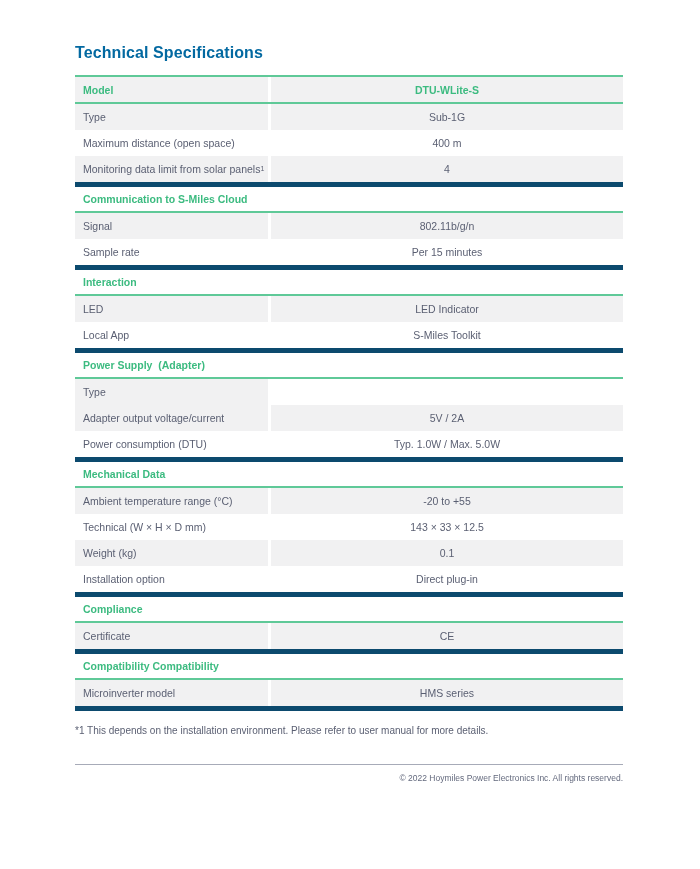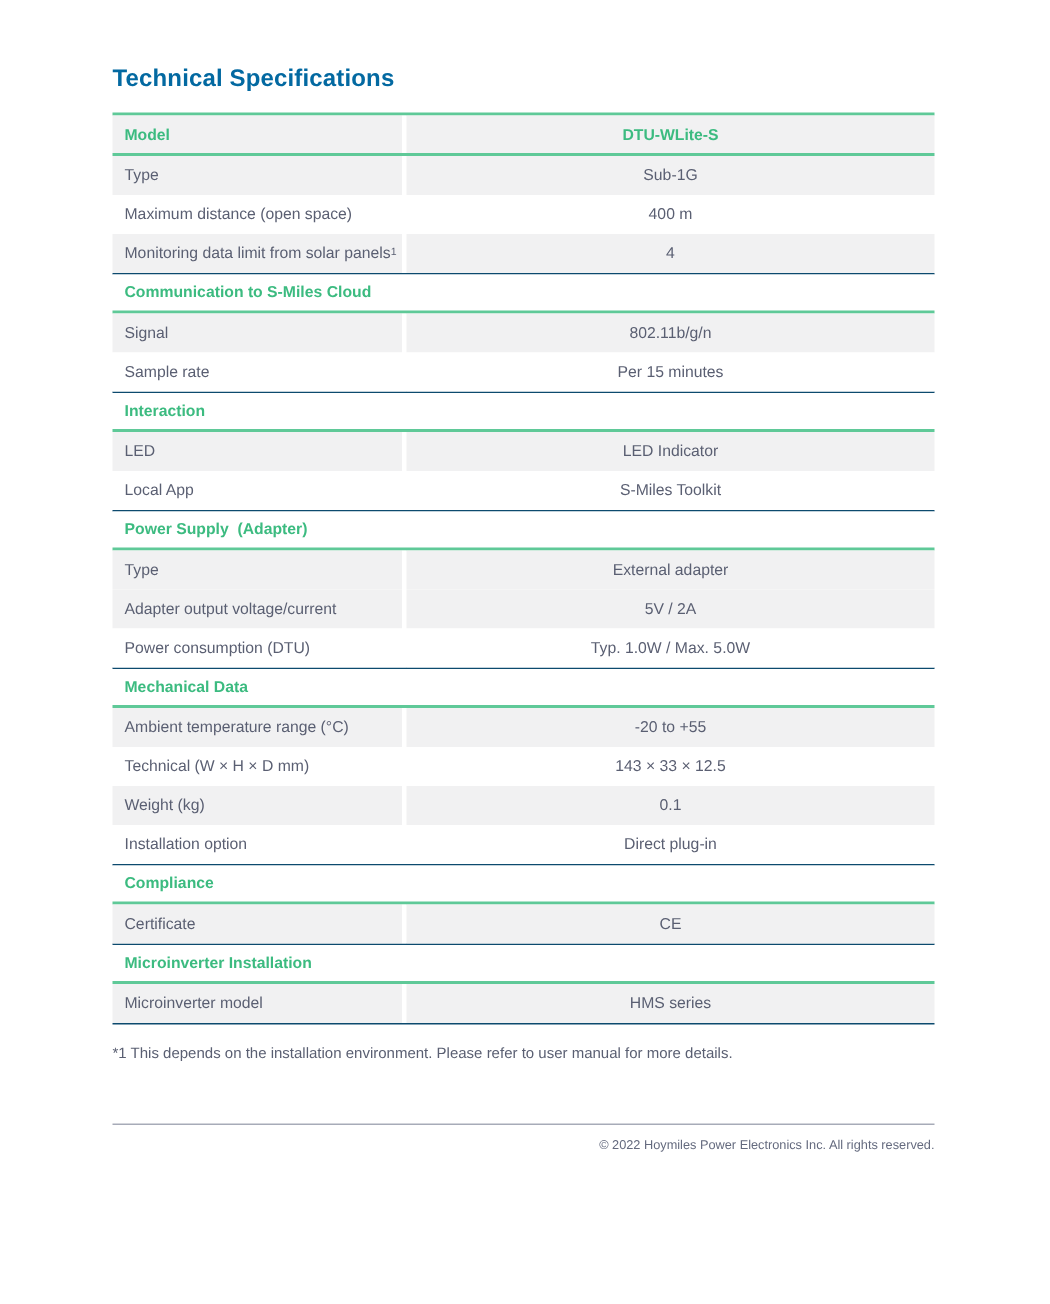--- a/index.html
+++ b/index.html
@@ -24,27 +24,27 @@
   .col-gap { width: 3px; background: #ffffff; }
   .cell-value {
     flex: 1; display: flex; align-items: center; justify-content: center;
     font-size: 10.5px; text-align: center;
   }
   .section-title {
     min-height: 26px; display: flex; align-items: center; padding-left: 8px;
     color: #3cbb80; font-weight: bold; font-size: 10.5px;
     border-bottom: 2px solid #5fc998; white-space: pre-wrap; background: #ffffff;
   }
-  .rows-group { border-bottom: 1px solid #0c4a6e; }
+  .rows-group { border-bottom: 5px solid #0c4a6e; }
   .spec-row { display: flex; min-height: 26px; }
   .spec-row.odd .cell-label, .spec-row.odd .cell-value { background: #f1f1f2; }
   .spec-row.even .cell-label, .spec-row.even .cell-value { background: #ffffff; }
   sup { font-size: 7px; line-height: 0; }
   .footnote { font-size: 10px; color: #5a5f72; margin-top: 14px; }
-  .footer-area { margin: 41px 77px 0 75px; }
+  .footer-area { margin: 28px 77px 0 75px; }
   .footer-divider { border: none; border-top: 1px solid #a7abb8; height: 0; }
   .footer-copyright {
     text-align: right; font-size: 8.5px; color: #646a7e; margin-top: 8px;
   }
 </style>
 </head>
 <body>
 
 <div class="content">
   <div class="page-title">Technical Specifications</div>
@@ -114,21 +114,20 @@
             <div class="cell-value">S-Miles Toolkit</div>
           </div>
         </div>
         <div class="section-title">Power Supply  (Adapter)</div>
         <div class="rows-group">
           <div class="spec-row odd">
             <div class="cell-label">
               <span>Type</span>
             </div>
             <div class="col-gap"></div>
-            <div class="cell-value">External adapter</div>
           </div>
           <div class="spec-row odd">
             <div class="cell-label">
               <span>Adapter output voltage/current</span>
             </div>
             <div class="col-gap"></div>
             <div class="cell-value">5V / 2A</div>
           </div>
           <div class="spec-row even">
             <div class="cell-label">
@@ -172,21 +171,21 @@
         <div class="section-title">Compliance</div>
         <div class="rows-group">
           <div class="spec-row odd">
             <div class="cell-label">
               <span>Certificate</span>
             </div>
             <div class="col-gap"></div>
             <div class="cell-value">CE</div>
           </div>
         </div>
-        <div class="section-title">Microinverter Installation</div>
+        <div class="section-title">Compatibility Compatibility</div>
         <div class="rows-group">
           <div class="spec-row odd">
             <div class="cell-label">
               <span>Microinverter model</span>
             </div>
             <div class="col-gap"></div>
             <div class="cell-value">HMS series</div>
           </div>
         </div>
       </div>

